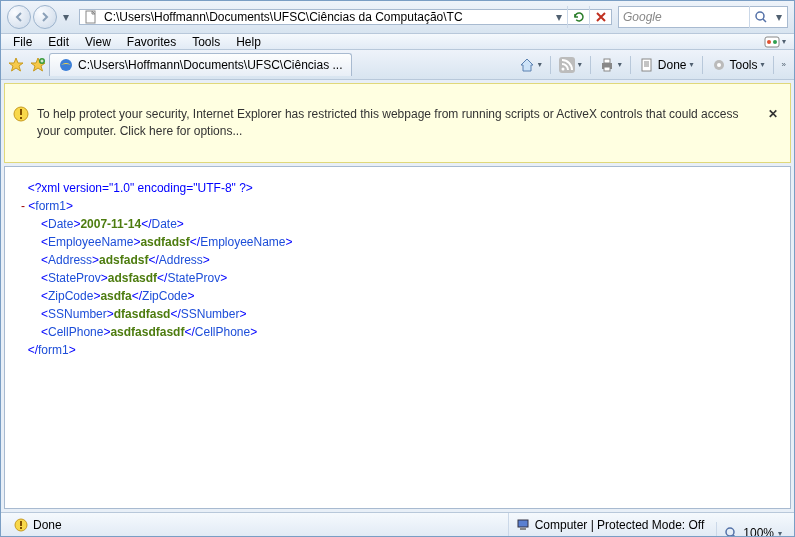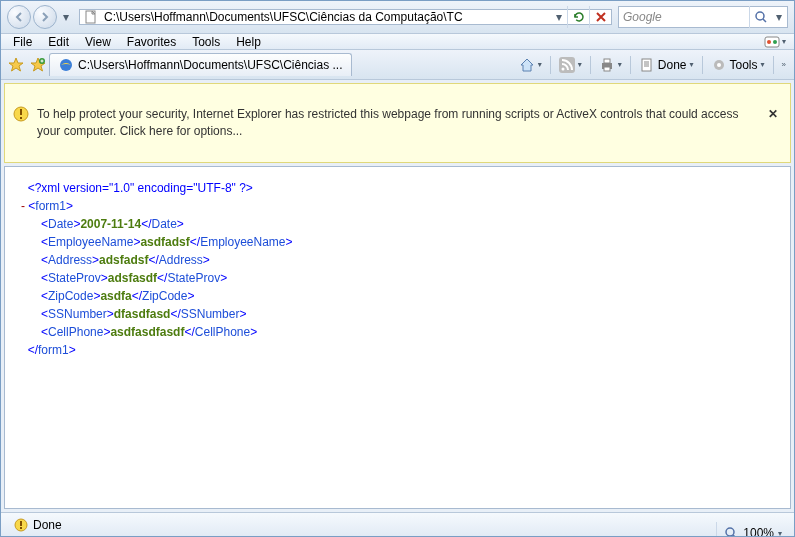--- a/index.html
+++ b/index.html
@@ -243,20 +243,29 @@
   <div class="status-sec">
     <span class="ico">
         <svg width="14" height="14" viewBox="0 0 14 14">
           <circle cx="7" cy="7" r="6" fill="#f8d84a" stroke="#c89b20"></circle>
           <rect x="6" y="3" width="2" height="5" fill="#805000"></rect>
           <rect x="6" y="9" width="2" height="2" fill="#805000"></rect>
         </svg>
       </span>
     <span>Done</span>
   </div>
+  <div class="status-sec">
+    <span class="ico">
+        <svg width="14" height="14" viewBox="0 0 14 14">
+          <rect x="2" y="2" width="10" height="7" fill="#5a80d0" stroke="#334"></rect>
+          <rect x="4" y="10" width="6" height="2" fill="#888"></rect>
+        </svg>
+      </span>
+    <span>Computer | Protected Mode: Off</span>
+  </div>
   <div class="status-sec zoom-sec">
     <span class="ico">
         <svg width="14" height="14" viewBox="0 0 14 14">
           <circle cx="6" cy="6" r="4" stroke="#5471a8" stroke-width="1.5" fill="none"></circle>
           <path d="M9 9 L12 12" stroke="#5471a8" stroke-width="1.5"></path>
         </svg>
       </span>
     <span>100%</span>
     <span class="dd-arrow">▾</span>
   </div>

